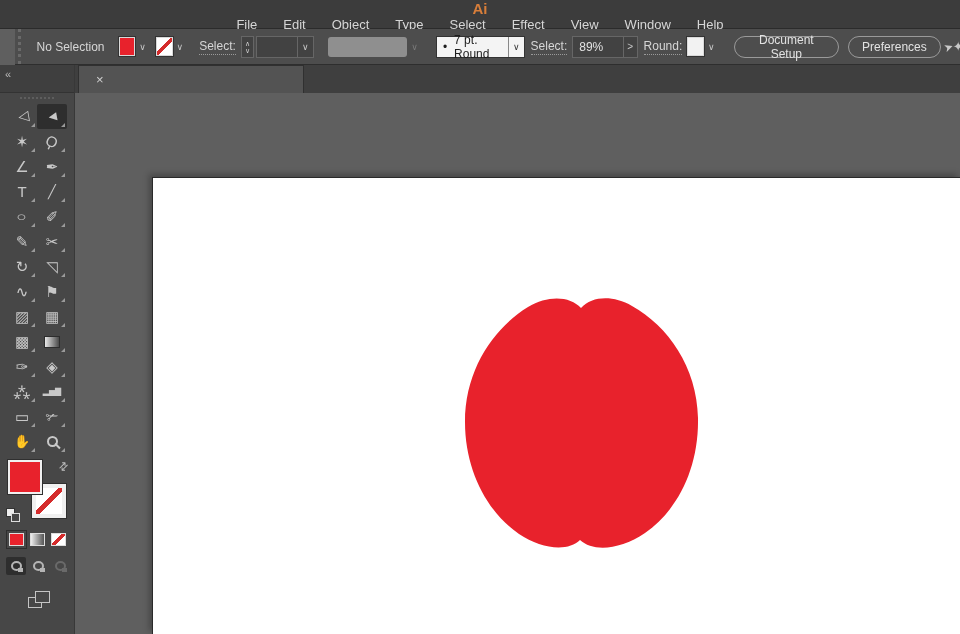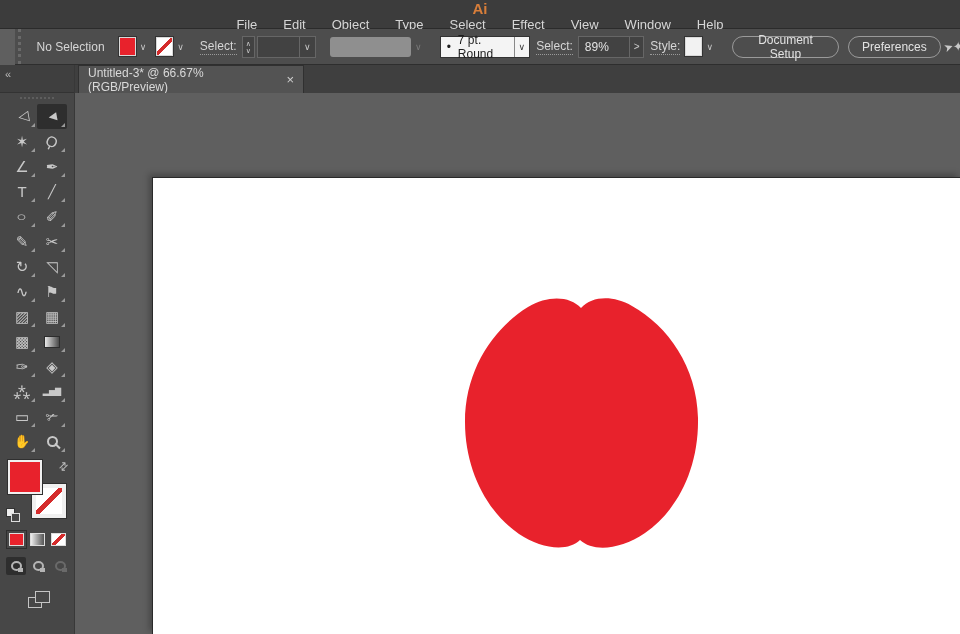--- a/index.html
+++ b/index.html
@@ -194,21 +194,21 @@
       <span data-name="brush-dot-icon">•</span>
       <span>7 pt. Round</span>
     </span>
     <span class="cv" data-name="chevron-down-icon">∨</span>
   </span>
 
   <span class="ctl-label" data-name="opacity-label">Select:</span>
   <span class="opacity-field" data-name="opacity-input">89%</span>
   <span class="opacity-chev" data-name="opacity-chevron-icon">&gt;</span>
 
-  <span class="ctl-label" data-name="style-label">Style:</span>
+  <span class="ctl-label" data-name="style-label">Round:</span>
   <span class="swatch style" data-name="style-swatch"></span>
   <span class="sw-chev" data-name="style-chevron-icon">∨</span>
 
   <button class="cmd-btn" data-name="document-setup-button">Document Setup</button>
   <button class="cmd-btn" data-name="preferences-button">Preferences</button>
 
   <span class="touch-icon" data-name="touch-workspace-toggle">
     <span class="touch-cursor" data-name="cursor-icon">➤</span>
     <span data-name="sparkle-icon">✦</span>
   </span>
@@ -346,21 +346,20 @@
       <div class="screen-mode" data-name="screen-mode-button">
         <span class="r1"></span>
           <span class="r2"></span>
       </div>
     </div>
   </div>
 
   <div class="doc-column" data-name="document-column">
     <div class="tab-strip" data-name="tab-strip">
       <div class="doc-tab" data-name="document-tab">
-        <span data-name="document-tab-title">Untitled-3* @ 66.67% (RGB/Preview)</span>
         <span class="tab-close" data-name="close-icon">×</span>
       </div>
     </div>
     <div class="document-area" data-name="canvas-pasteboard">
       <div class="artboard" data-name="artboard">
         <svg class="apple-svg" data-name="apple-shape" width="250" height="256" viewBox="0 0 250 256">
           <path data-name="apple-path" d="M125,13 C114,1 92,0 72,12 C38,33 9,74 9,127 C9,176 32,218 63,239
                    C85,254 112,257 124,245 C137,257 164,255 189,238 C221,216 243,174 242,123
                    C241,72 212,31 176,11 C157,0 136,1 125,13 Z" fill="#E8222C"></path>
         </svg>

